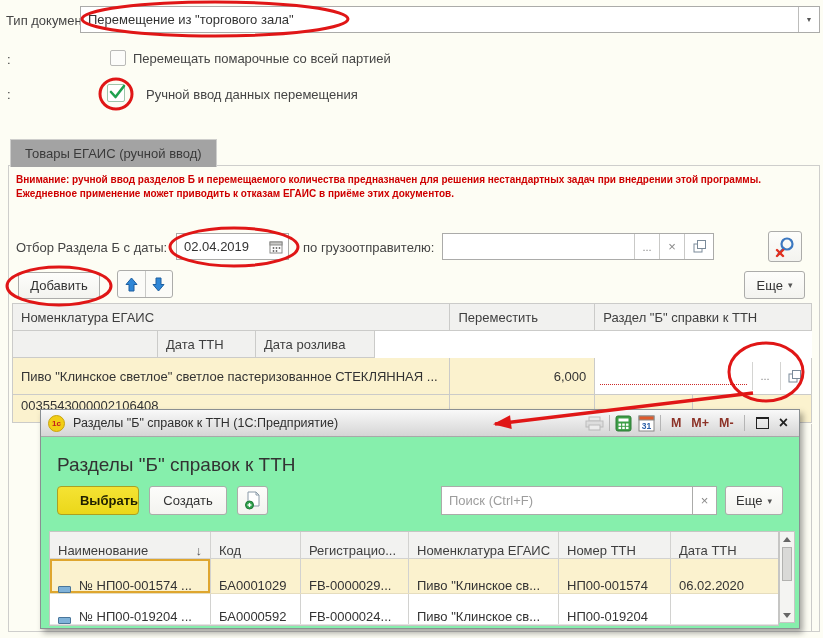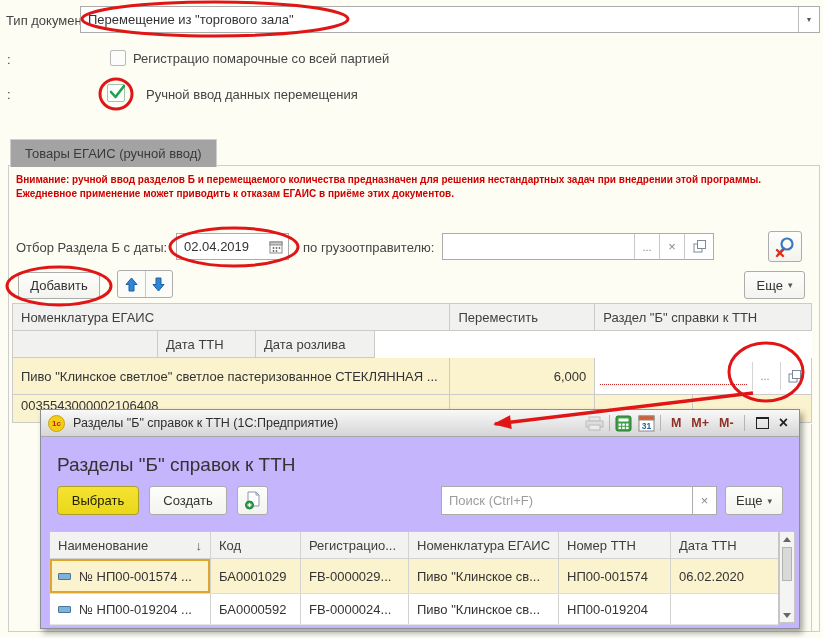--- a/index.html
+++ b/index.html
@@ -28,22 +28,22 @@
   .hdr{background:#F1F1EF;color:#3E3E3E}
   .yellow{background:#FBF2CE}
   .titlebar{
     background:linear-gradient(#F9F9F9,#D5D5D5);border-bottom:1px solid #A8A8A8;
     display:flex;align-items:center;padding:0 7px;color:#2E2E2E;font-size:12.5px
   }
   .tb-sep{width:1px;height:16px;background:#B5B5B5;margin:0 5px}
   .m-btn{font-weight:bold;color:#8C3227;font-size:12.5px;padding:0 5px}
   .win-max{width:11px;height:9px;border:1px solid #222;border-top:2px solid #222;margin:0 6px}
   .win-close{font-size:16px;font-weight:bold;color:#222;padding:0 4px;line-height:1}
-  .p-cell{box-sizing:border-box;border-right:1px solid #D2D2D0;display:flex;align-items:center;
-    padding:10px 8px;white-space:nowrap;overflow:hidden}
+  .p-cell{box-sizing:border-box;border-right:1px solid #D2D2D0;display:flex;align-items:flex-end;
+    padding:0 8px;white-space:nowrap;overflow:hidden}
   .marker{display:inline-block;width:11px;height:5px;background:#7FB2D9;border:1px solid #49769B;
     border-radius:1px;margin-right:8px;flex:0 0 auto}
   .search-input{
     width:100%;height:100%;border:none;outline:none;background:transparent;
     font-family:"Liberation Sans","DejaVu Sans",sans-serif;font-size:13px;color:#333;padding:0 7px;box-sizing:border-box
   }
   .search-input::placeholder{color:#9D9D9D}
   .dotted-red{border-bottom:1px dotted #CC2A2A}
   .tri-up{width:0;height:0;border-left:4px solid transparent;border-right:4px solid transparent;border-bottom:5px solid #666}
   .tri-down{width:0;height:0;border-left:4px solid transparent;border-right:4px solid transparent;border-top:5px solid #666}
@@ -55,21 +55,21 @@
 
 <div class="abs field" style="left:80px;top:6px;width:740px;height:27px">
   <div class="abs" style="left:7px;top:5px;white-space:nowrap">Перемещение из "торгового зала"</div>
   <div class="abs" style="right:0;top:0;width:21px;height:100%;border-left:1px solid #BDBDBB;display:flex;align-items:center;justify-content:center">
     <span class="combo-arrow">▼</span>
   </div>
 </div>
 
 <div class="abs lbl" style="left:7px;top:52px">:</div>
 <div class="abs" style="left:110px;top:50px;width:16px;height:16px;border:1px solid #B9B9B7;border-radius:2px;background:#FCFCFA"></div>
-<div class="abs lbl" style="left:133px;top:51px">Регистрацио помарочные со всей партией</div>
+<div class="abs lbl" style="left:133px;top:51px">Перемещать помарочные со всей партией</div>
 
 <div class="abs lbl" style="left:7px;top:87px">:</div>
 <div class="abs" style="left:107px;top:84px;width:18px;height:18px;border:1px solid #9FC5AB;border-radius:2px;background:#FFFFFF">
   <svg width="20" height="18" style="position:absolute;left:0px;top:-2px">
     <path d="M3,9 L7.5,14 L16,3" stroke="#1FA14F" stroke-width="2.6" fill="none" stroke-linecap="round" stroke-linejoin="round"></path>
   </svg>
 </div>
 <div class="abs lbl" style="left:146px;top:87px">Ручной ввод данных перемещения</div>
 
 <div class="abs panel" style="left:8px;top:165px;width:812px;height:467px"></div>
@@ -174,21 +174,21 @@
 
   <div style="display:flex;height:28px">
     <div class="grid-cell yellow" style="width:438px;align-items:flex-start;padding-top:3px">0035543000002106408</div>
     <div class="grid-cell yellow" style="width:145px"></div>
     <div class="grid-cell yellow" style="width:98px"></div>
     <div class="grid-cell yellow" style="width:119px"></div>
   </div>
 </div>
 <div class="abs" style="left:811px;top:424px;width:1px;height:207px;background:#CBCBC9"></div>
 
-<div class="abs" style="left:40px;top:409px;width:760px;height:220px;background:#c4b5fd;border:1px solid #8A8F92;box-shadow:3px 4px 6px rgba(0,0,0,0.35);z-index:10">
+<div class="abs" style="left:40px;top:409px;width:760px;height:220px;background:#86efac;border:1px solid #8A8F92;box-shadow:3px 4px 6px rgba(0,0,0,0.35);z-index:10">
 
   <div class="titlebar" style="height:26px">
     <div style="width:15px;height:15px;border-radius:50%;background:#F2CE16;border:1px solid #C9A40E;display:flex;align-items:center;justify-content:center;flex:0 0 auto">
       <span style="color:#C41D1D;font-size:8px;font-weight:bold">1с</span>
     </div>
     <span style="margin-left:8px">Разделы "Б" справок к ТТН  (1С:Предприятие)</span>
     <div style="flex:1"></div>
     <svg width="19" height="15" style="opacity:.55">
       <rect x="4" y="1" width="11" height="4" fill="#E8E8E8" stroke="#999"></rect>
       <rect x="1" y="5" width="17" height="6" fill="#D6D6D6" stroke="#999"></rect>
@@ -215,21 +215,21 @@
     <span class="m-btn">M</span>
     <span class="m-btn">M+</span>
     <span class="m-btn">M-</span>
     <div class="tb-sep"></div>
     <div class="win-max"></div>
     <span class="win-close">×</span>
   </div>
 
   <div class="abs" style="left:16px;top:44px;font-size:19px;color:#333;white-space:nowrap">Разделы "Б" справок к ТТН</div>
 
-  <div class="abs" style="left:16px;top:76px;width:82px;height:29px;background:linear-gradient(#F5E333,#EBD71A);border:1px solid #ABA023;border-radius:4px;display:flex;align-items:center;justify-content:center;font-weight:normal;color:#1F1F00">
+  <div class="abs" style="left:16px;top:76px;width:82px;height:29px;background:linear-gradient(#F5E333,#EBD71A);border:1px solid #ABA023;border-radius:4px;display:flex;align-items:center;justify-content:flex-end;font-weight:bold;color:#1F1F00">
     <span>Выбрать</span>
   </div>
   <div class="abs btn" style="left:108px;top:76px;width:78px;height:29px">
     <span>Создать</span>
   </div>
   <div class="abs btn" style="left:196px;top:76px;width:31px;height:29px">
     <svg width="17" height="19">
       <path d="M4,1 L12,1 L15,4 L15,15 L4,15 Z" fill="#fff" stroke="#8A9AA8"></path>
       <path d="M12,1 L12,4 L15,4" fill="none" stroke="#8A9AA8"></path>
       <circle cx="5.5" cy="14" r="4" fill="#2FA14C" stroke="#1E7A36"></circle>

